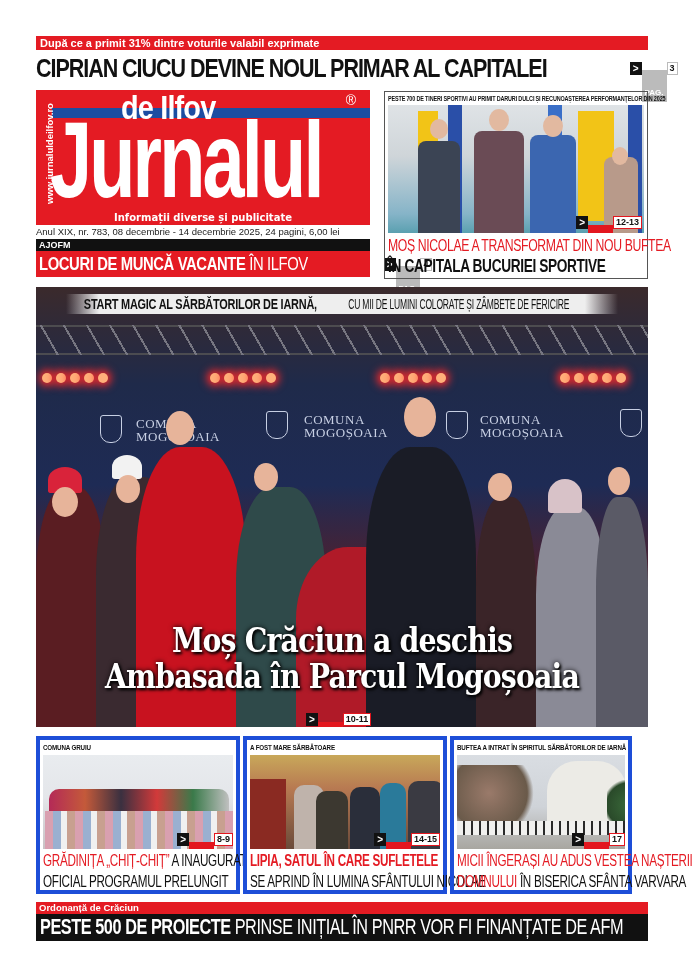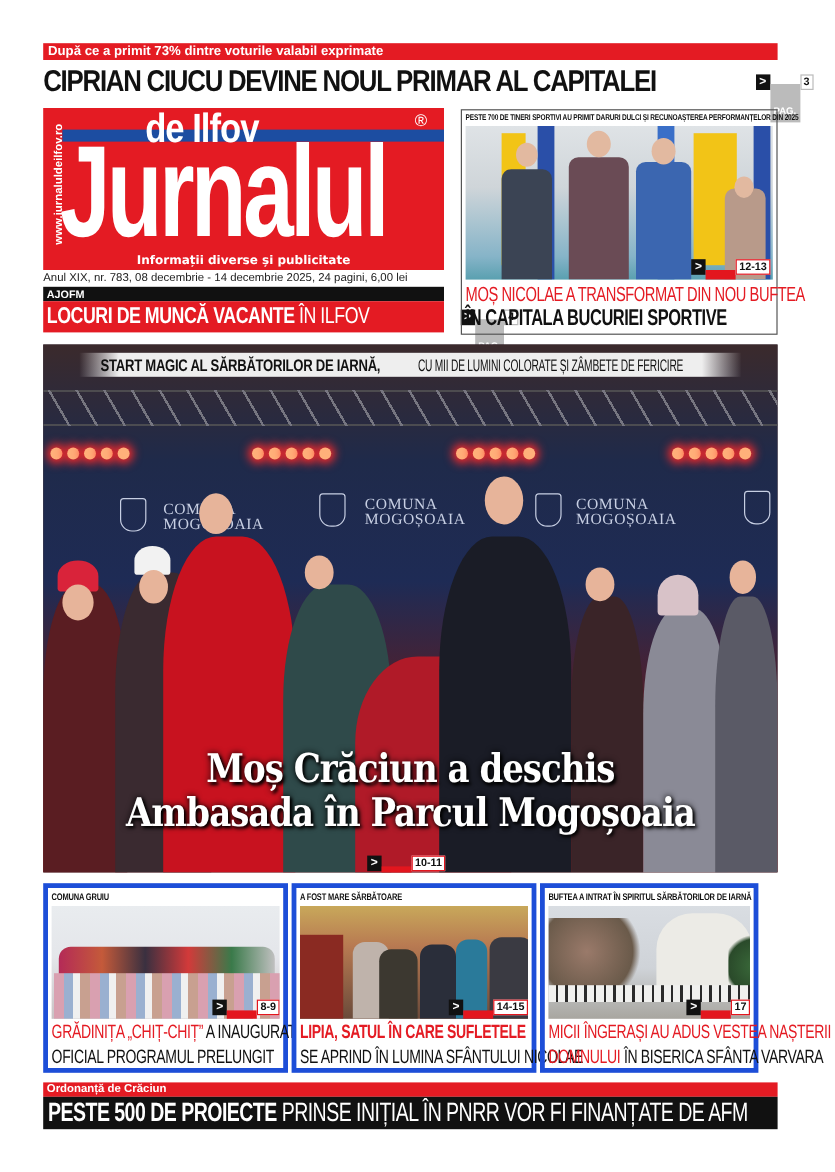--- a/index.html
+++ b/index.html
@@ -84,21 +84,21 @@
 
   
   #bot-kicker { left: 36px; top: 902px; width: 612px; height: 12px; background: #e41b23; color: #fff; font-weight: bold; font-size: 9.5px; line-height: 12px; padding-left: 3px; }
   #bot-headline { left: 36px; top: 914px; width: 612px; height: 27px; background: #111; color: #fff; display: flex; align-items: flex-start; padding-left: 4px; }
   #bot-headline .h { font-size: 22px; white-space: nowrap; transform: scaleX(0.74); transform-origin: left; letter-spacing: -0.6px; }
   #bot-headline .h b { font-weight: bold; }
 </style>
 </head>
 <body>
 
-<div id="top-kicker" class="abs"><span>După ce a primit 73% dintre voturile valabil exprimate</span></div>
+<div id="top-kicker" class="abs"><span>După ce a primit 31% dintre voturile valabil exprimate</span></div>
 <div id="top-headline" class="abs">
   <span class="h">CIPRIAN CIUCU DEVINE NOUL PRIMAR AL CAPITALEI</span>
   <span class="pagbadge">
     <span class="arr">&gt;</span>
     <span class="lbl">PAG.</span>
     <span class="num">3</span>
   </span>
 </div>
 
 <div id="masthead" class="abs">

